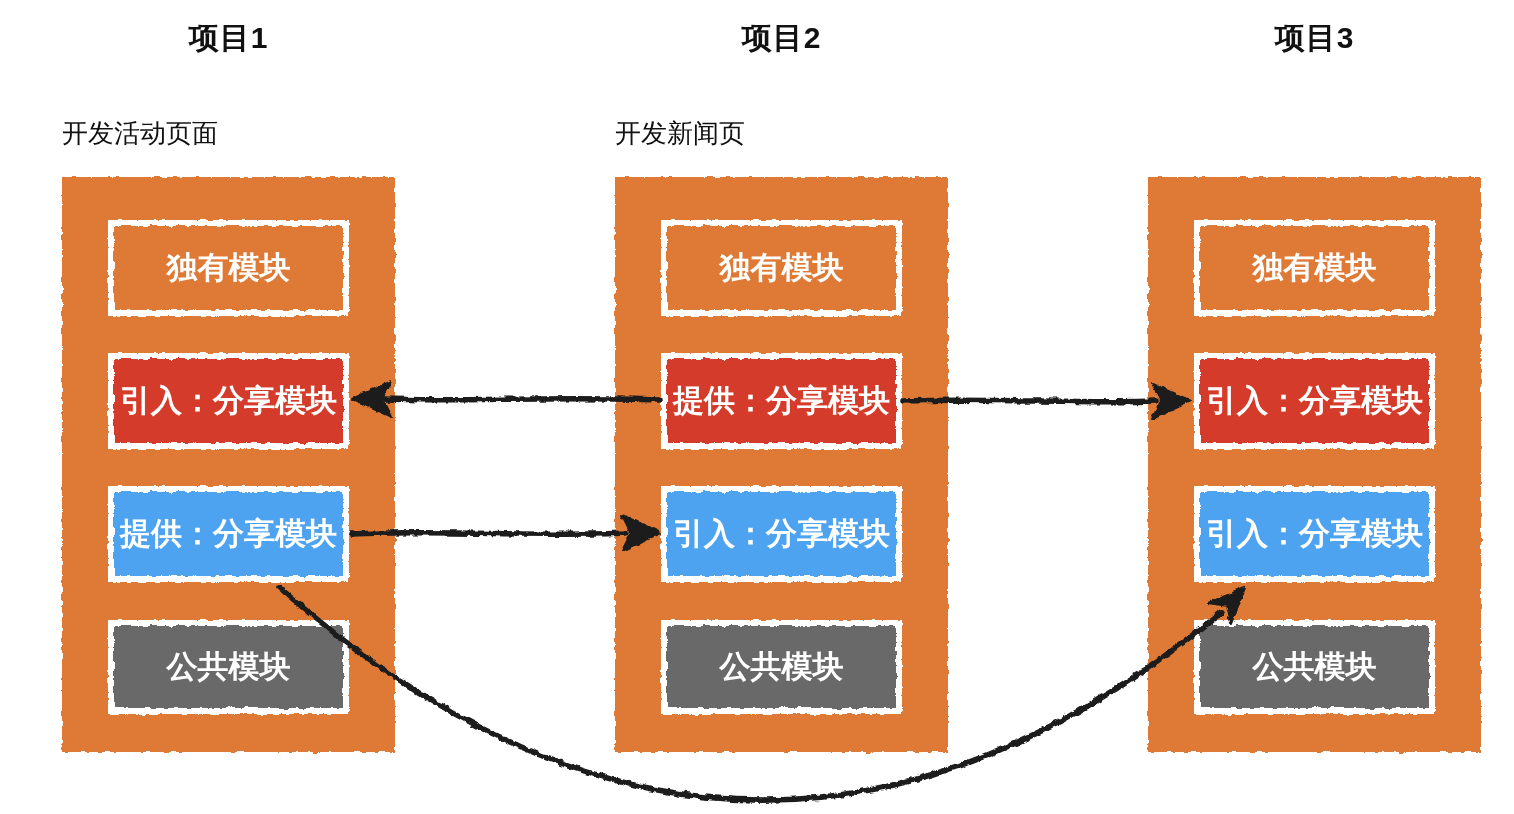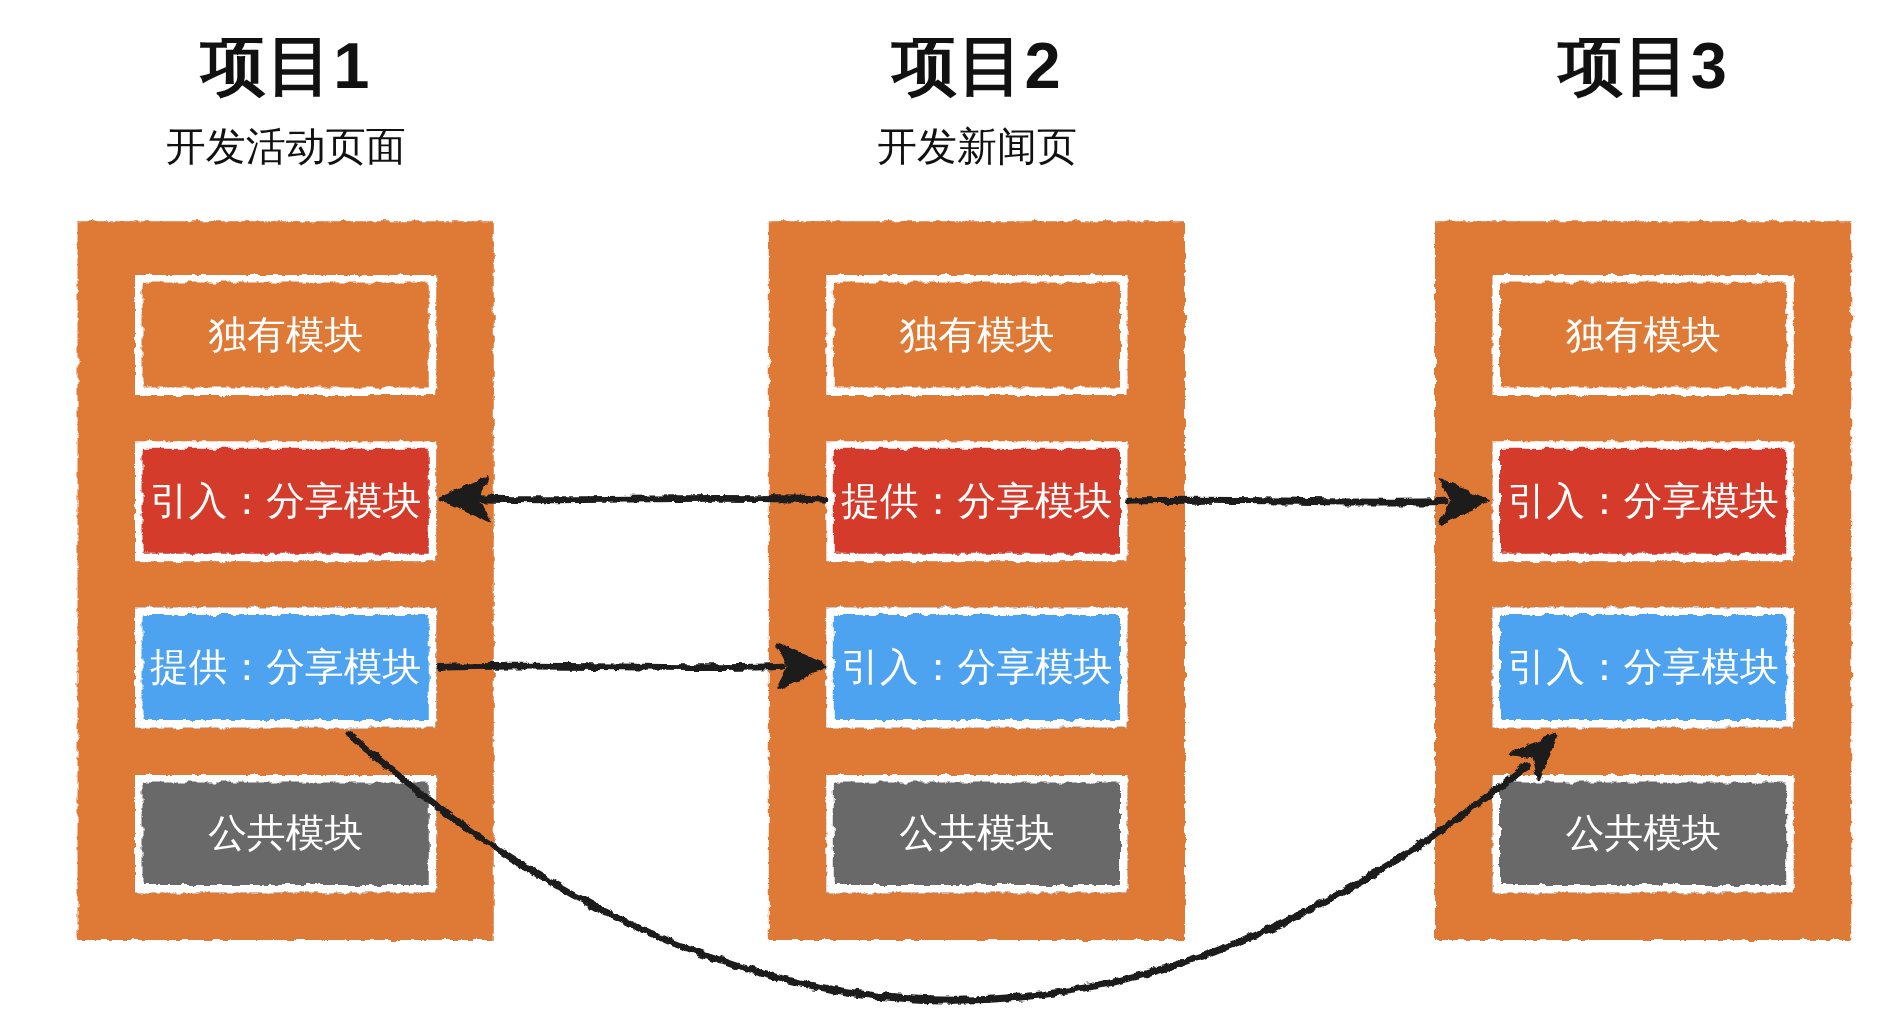--- a/index.html
+++ b/index.html
@@ -16,27 +16,27 @@
 
   
   .project { position: absolute; top: 0; width: 333px; height: 814px; }
   .project.p0 { left: 62px; }
   .project.p1 { left: 615px; }
   .project.p2 { left: 1148px; }
 
   .title {
     position: absolute; top: 18px; left: 0; width: 100%;
     margin: 0; text-align: center;
-    font-size: 52px; font-weight: 700; color: var(--c-title, #111);
+    font-size: 30px; font-weight: 700; color: var(--c-title, #111);
     letter-spacing: 1px;
   }
   .subtitle {
-    position: absolute; top: 96px; left: 0; width: 100%;
-    margin: 0; text-align: center;
-    font-size: 32px; font-weight: 500; color: var(--c-title, #111);
+    position: absolute; top: 116px; left: 0; width: 100%;
+    margin: 0; text-align: left;
+    font-size: 26px; font-weight: 500; color: var(--c-title, #111);
   }
 
   .container-bg {
     position: absolute; left: 0; top: 177px;
     width: 333px; height: 575px;
     background: var(--c-orange, #de7a36);
     filter: url(#rough);
   }
 
   
@@ -46,21 +46,21 @@
     border: 6px solid #ffffff;
     filter: url(#rough);
   }
   .module .fill.orange { background: var(--c-orange, #de7a36); }
   .module .fill.red    { background: var(--c-red, #d53a2a); }
   .module .fill.blue   { background: var(--c-blue, #4ea3ef); }
   .module .fill.gray   { background: var(--c-gray, #696969); }
   .module .label {
     position: absolute; inset: 0;
     display: flex; align-items: center; justify-content: center;
-    font-size: 31px; font-weight: 400; color: var(--c-module-text, #fff);
+    font-size: 31px; font-weight: 700; color: var(--c-module-text, #fff);
     white-space: nowrap;
   }
   .module.row1 { top: 220px; }
   .module.row2 { top: 353px; }
   .module.row3 { top: 486px; }
   .module.row4 { top: 620px; height: 94px; }
 
   
   svg.arrows {
     position: absolute; left: 0; top: 0;

